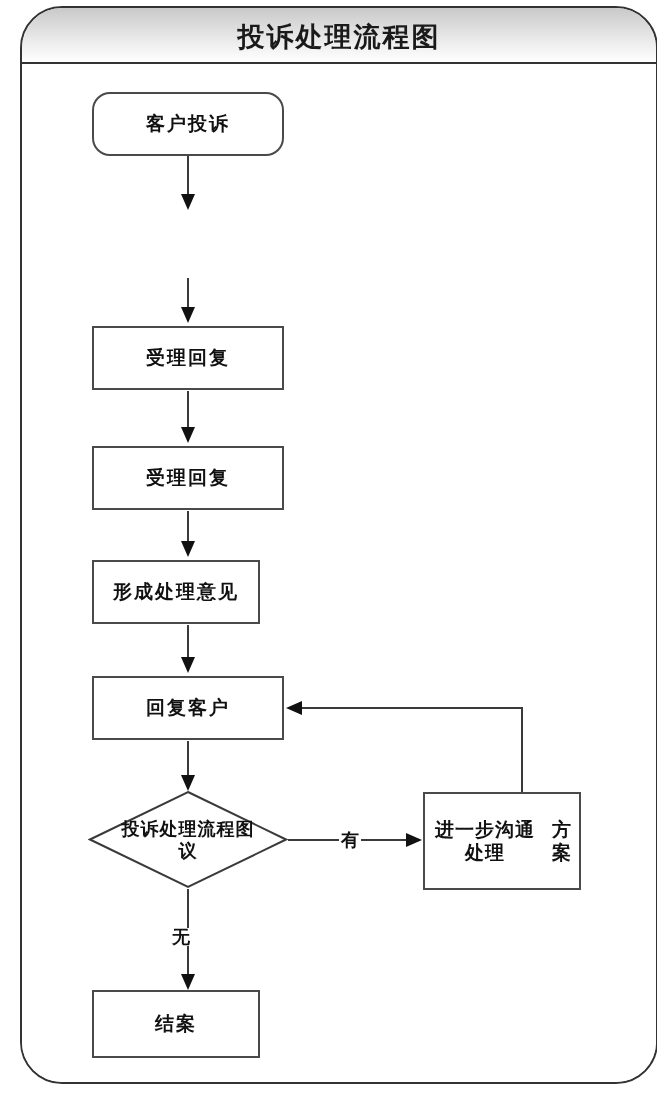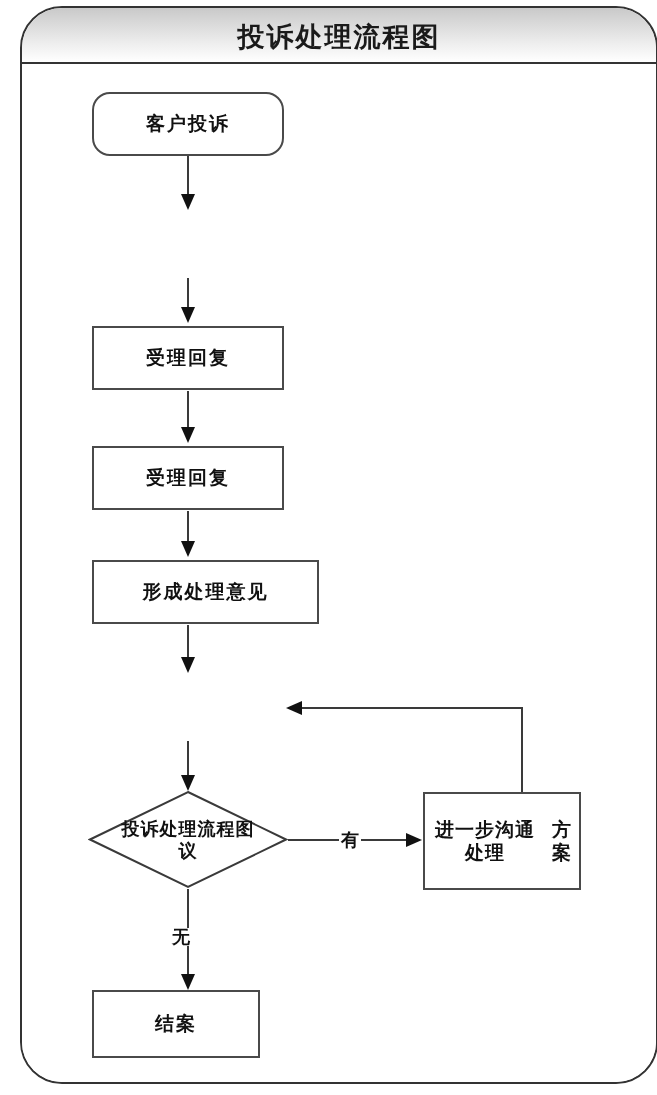--- a/index.html
+++ b/index.html
@@ -188,24 +188,27 @@
 
 
     <div class="node" style="left:80px; top:326px; width:192px; height:64px;">
       <span>受理回复</span>
     </div>
 
     <div class="node" style="left:80px; top:446px; width:192px; height:64px;">
       <span>受理回复</span>
     </div>
 
-    <div class="node" style="left:80px; top:560px; width:227px; height:64px;">
+    <div class="node" style="left:80px; top:560px; width:168px; height:64px;">
       <span>形成处理意见</span>
     </div>
 
+    <div class="node" style="left:80px; top:676px; width:192px; height:64px;">
+      <span>回复客户</span>
+    </div>
 
     <div class="decision-wrap" style="left:76px; top:790px; width:200px; height:99px;">
       <svg class="decision-shape" viewBox="0 0 200 99" preserveAspectRatio="none">
         <polygon points="100,2 198,49.5 100,97 2,49.5" fill="#ffffff" stroke="#3a3a3a" stroke-width="2"></polygon>
       </svg>
       <div class="decision-label">
         <div>投诉处理流程图</div>
         <div>议</div>
       </div>
     </div>

